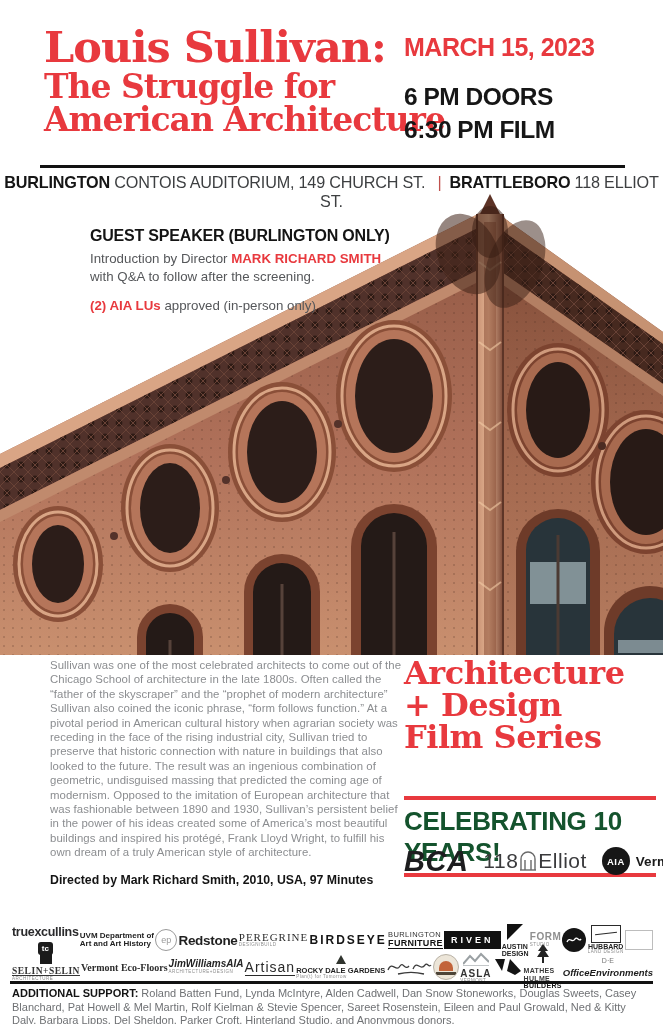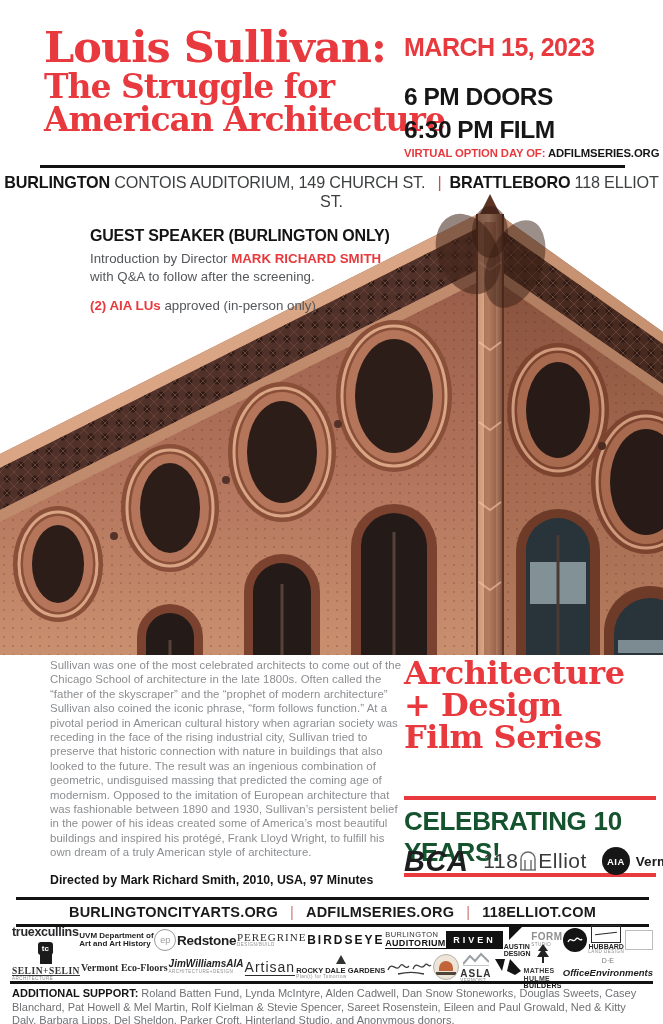--- a/index.html
+++ b/index.html
@@ -109,21 +109,20 @@
   <div class="title">
     <div class="t1">Louis Sullivan:</div>
     <div class="t2">The Struggle for</div>
     <div class="t3">American Architecture</div>
   </div>
 
   <div class="info">
     <div class="date">MARCH 15, 2023</div>
     <div class="doors">6 PM DOORS</div>
     <div class="film">6:30 PM FILM</div>
-    <div class="virtual"><span class="vlabel">VIRTUAL OPTION DAY OF: </span><span class="vsite">ADFILMSERIES.ORG</span></div>
   </div>
 
   <div class="rule1"></div>
 
   <div class="venues"><b>BURLINGTON</b><span> CONTOIS AUDITORIUM, 149 CHURCH ST. </span><span class="pipe">|</span><b>BRATTLEBORO</b><span> 118 ELLIOT ST.</span></div>
 
   <div class="guest">
     <div class="gh">GUEST SPEAKER (BURLINGTON ONLY)</div>
     <div class="gl"><span>Introduction by Director </span><span class="red">MARK RICHARD SMITH</span><br><span>with Q&amp;A to follow after the screening.</span></div>
     <div class="aia"><span class="red">(2) AIA LUs</span><span> approved (in-person only)</span></div>
@@ -269,21 +268,20 @@
           </g>
         </svg>
         <span>Elliot</span>
       </span>
     <span class="aiavt">
         <span class="aiacircle">AIA</span>
         <span class="vtword">Vermont</span>
       </span>
   </div>
 
-  <div class="urlbar"><span>BURLINGTONCITYARTS.ORG</span><span class="pipe">|</span><span>ADFILMSERIES.ORG</span><span class="pipe">|</span><span>118ELLIOT.COM</span></div>
 
   <div class="sprow sprow1">
     <span class="sp">
         <span class="tx-name">truexcullins</span>
         <span class="tx-badge">tc</span>
       </span>
     <span class="sp">
         <span class="stack">
           <span class="uvm">UVM Department of</span>
           <span class="uvm">Art and Art History</span>
@@ -300,21 +298,21 @@
           <span class="peregrine">PEREGRINE</span>
           <span class="subtle">DESIGN/BUILD</span>
         </span>
       </span>
     <span class="sp">
         <span class="birdseye">BIRDSEYE</span>
       </span>
     <span class="sp">
         <span class="stack">
           <span class="bfurn1">BURLINGTON</span>
-          <span class="bfurn2">AUDITORIUM</span>
+          <span class="bfurn2">FURNITURE</span>
         </span>
       </span>
     <span class="sp">
         <span class="riven">RIVEN</span>
       </span>
     <span class="sp">
         <span class="austin-icon"></span>
         <span class="stack">
           <span class="austin-tx">AUSTIN</span>
           <span class="austin-tx">DESIGN</span>

